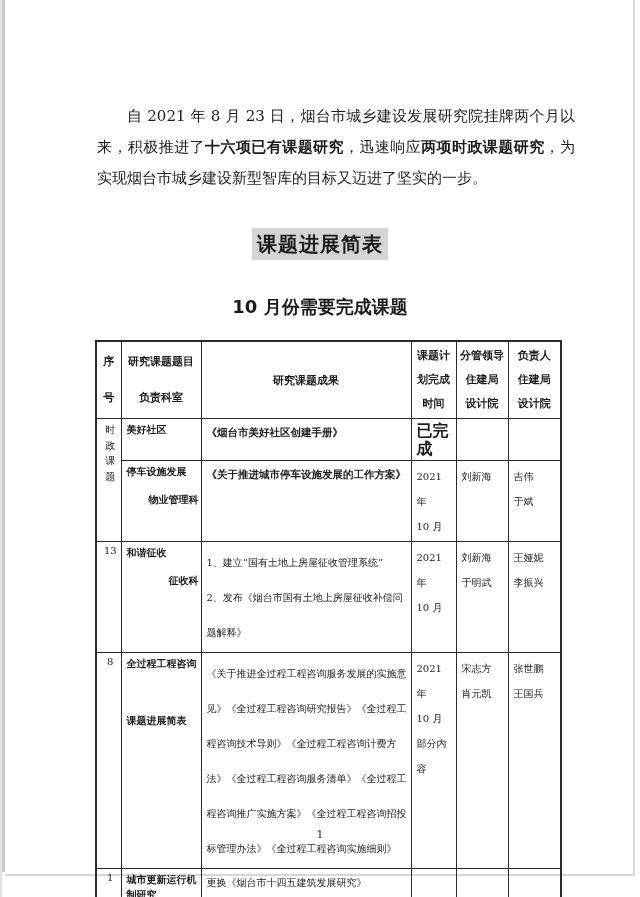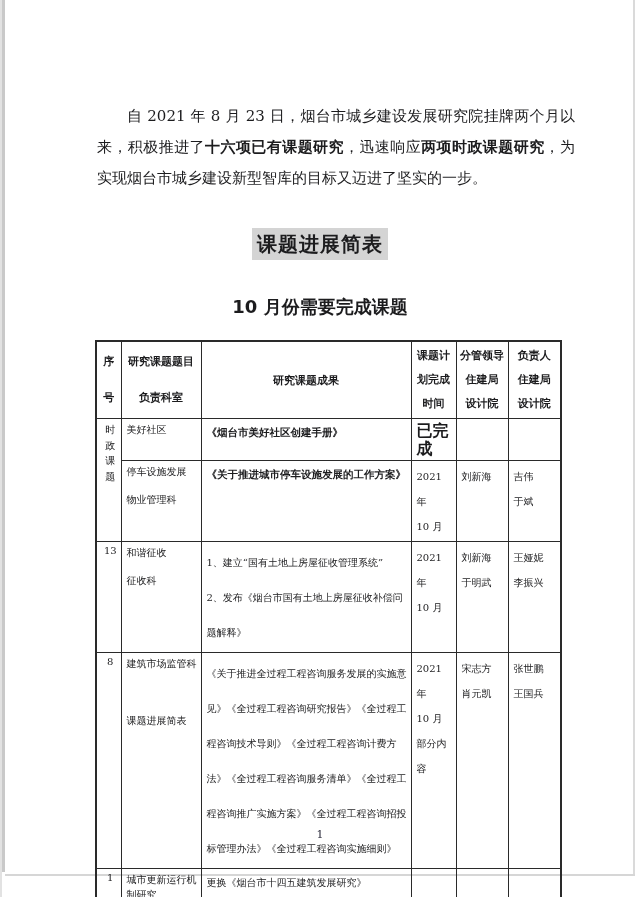--- a/index.html
+++ b/index.html
@@ -58,25 +58,25 @@
     font-size:11px;text-align:center;vertical-align:middle;
     padding:2px 1px;
   }
   .lh2{line-height:36px;}
   .lh3{line-height:24px;}
   
   td.seq{ text-align:center;font-size:11px;padding-left:1px;}
   td.seq-mid{vertical-align:middle;}
   td.seq-group{font-size:11.5px;line-height:15.5px;padding-top:6px;}
   td.topic{
-    font-family:"DejaVu Sans", sans-serif;font-weight:normal;
+    font-family:"DejaVu Sans", sans-serif;font-weight:bold;
     font-size:12px;line-height:15px;padding-top:6px;padding-left:4px;
   }
   td.topic .dept{display:block;}
-  .gap-sm{margin-top:13px;}
+  .gap-sm{margin-top:13px;text-align:right;}
   .gap-lg{margin-top:42px;}
   td.result{line-height:35px;padding-left:6px;padding-right:2px;}
   td.result.boldres{
     font-family:"DejaVu Sans", sans-serif;font-weight:bold;font-size:10.5px;
     line-height:18px;padding-top:4px;
   }
   td.time{line-height:25px;padding-left:4px;padding-right:1px;}
   td.time.boldres{
     font-family:"DejaVu Sans", sans-serif;font-weight:bold;font-size:16px;line-height:18px;
   }
@@ -162,21 +162,21 @@
         <td class="time pre">2021 年
 10 月</td>
         <td class="leader pre">刘新海
 于明武</td>
         <td class="person pre">王娅妮
 李振兴</td>
       </tr>
 
       <tr style="height:148px">
         <td class="seq">8</td>
-        <td class="topic"><span>建筑市场监管科</span><span class="dept gap-lg">课题进展简表</span></td>
+        <td class="topic"><span>全过程工程咨询</span><span class="dept gap-lg">课题进展简表</span></td>
         <td class="result">《关于推进全过程工程咨询服务发展的实施意见》《全过程工程咨询研究报告》《全过程工程咨询技术导则》《全过程工程咨询计费方法》《全过程工程咨询服务清单》《全过程工程咨询推广实施方案》《全过程工程咨询招投标管理办法》《全过程工程咨询实施细则》</td>
         <td class="time pre">2021 年
 10 月
 部分内容</td>
         <td class="leader pre">宋志方
 肖元凯</td>
         <td class="person pre">张世鹏
 王国兵</td>
       </tr>
 

